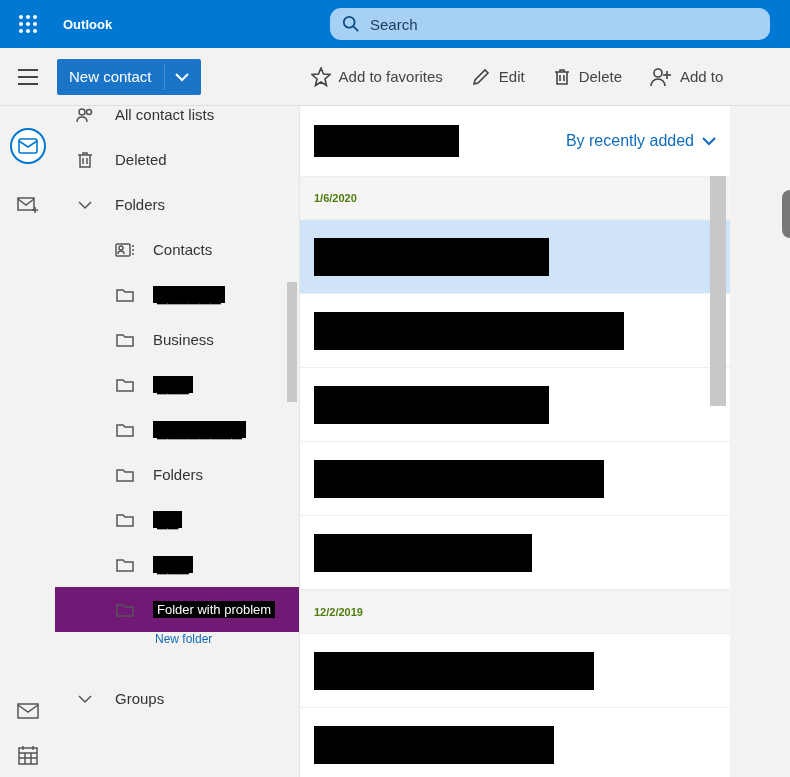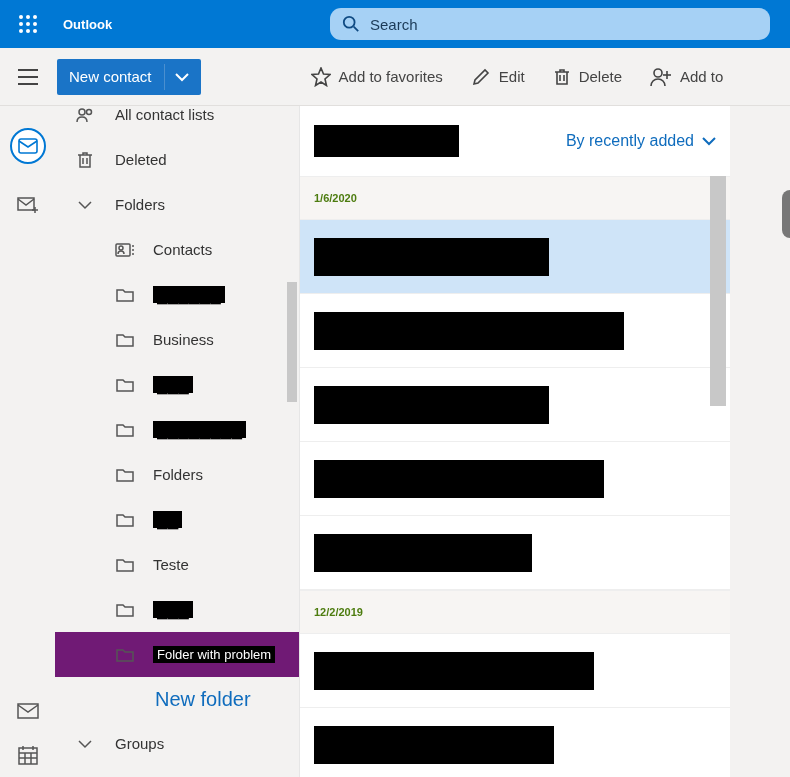--- a/index.html
+++ b/index.html
@@ -33,21 +33,21 @@
   .rail-spacer { flex:1; }
   .rail-item { width:55px; height:44px; display:flex; align-items:center; justify-content:center; cursor:pointer; }
   .rail-item svg { stroke:#555; fill:none; stroke-width:1.5; }
   
   .nav { width: 245px; background:#f3f2f1; border-right:1px solid #e6e6e6; position:relative; overflow:hidden; }
   .nav-row { height:45px; display:flex; align-items:center; padding-left:20px; gap:20px; color:#333; font-size:15px; cursor:pointer; }
   .nav-row.child { padding-left: 60px; gap: 18px; }
   .nav-row.selected { background:#701a75; }
   .nav-row .icon { width:20px; display:flex; justify-content:center; }
   .nav-row svg { stroke:#555; fill:none; stroke-width:1.5; }
-  .new-folder { color:#0f6cbd; font-size:20px; padding-left:100px; height:44px; display:flex; align-items:center; cursor:pointer; }
+  .new-folder { color:#0f6cbd; font-size:12px; padding-left:100px; height:44px; display:flex; align-items:flex-start; cursor:pointer; }
   .redacted { background:#000; color:#000; border-radius:0; padding:0 4px; }
   .problem-label { background:#000; color:#fff; font-size:13px; padding:1px 4px; font-family: Arial, sans-serif; }
   .nav-scroll { position:absolute; right:2px; top:176px; width:10px; height:120px; background:#c8c8c8; }
   
   .list { width: 430px; background:#fff; position:relative; overflow:hidden; }
   .list-head { height:70px; display:flex; align-items:center; padding:0 14px; }
   .list-head .title-red { width:145px; height:32px; background:#000; }
   .sortby { margin-left:auto; color:#0f6cbd; font-size:16px; display:flex; align-items:center; gap:8px; cursor:pointer; }
   .sortby svg { stroke:#0f6cbd; fill:none; stroke-width:2; }
   .date-hdr { height:44px; background:#f7f5f3; border-top:1px solid #eee; border-bottom:1px solid #eee; display:flex; align-items:center; padding-left:14px; color:#4d7c0f; font-size:11px; font-weight:600; }
@@ -255,28 +255,20 @@
             </svg>
           </span>
           <span class="redacted">██</span>
         </div>
         <div class="nav-row child">
           <span class="icon">
             <svg width="18" height="14" viewBox="0 0 18 14" stroke="#555" fill="none" stroke-width="1.5">
               <path d="M1 2h6l2 2h8v9H1z"></path>
             </svg>
           </span>
-          <span>Teste</span>
-        </div>
-        <div class="nav-row child">
-          <span class="icon">
-            <svg width="18" height="14" viewBox="0 0 18 14" stroke="#555" fill="none" stroke-width="1.5">
-              <path d="M1 2h6l2 2h8v9H1z"></path>
-            </svg>
-          </span>
           <span class="redacted">███</span>
         </div>
         <div class="nav-row child selected">
           <span class="icon">
             <svg width="18" height="14" viewBox="0 0 18 14" stroke="#555" fill="none" stroke-width="1.5">
               <path d="M1 2h6l2 2h8v9H1z"></path>
             </svg>
           </span>
           <span class="problem-label">Folder with problem</span>
         </div>

